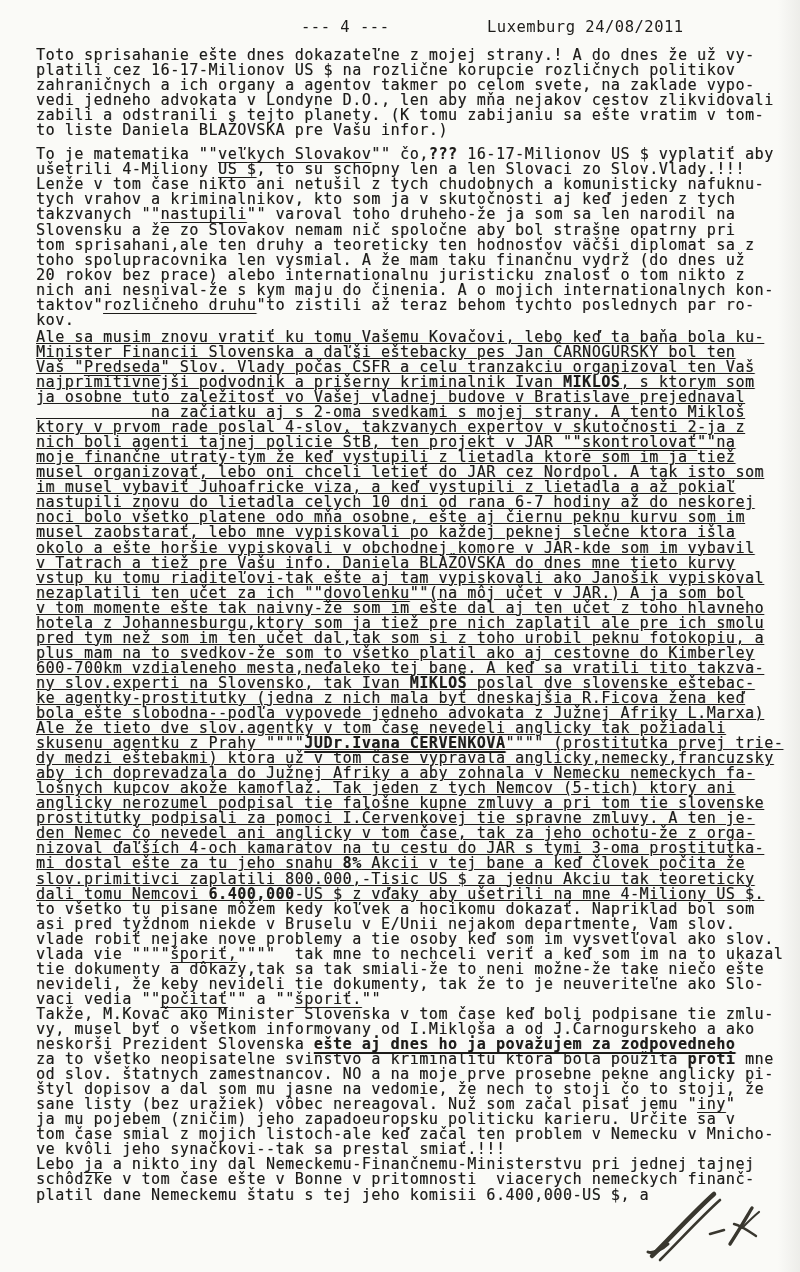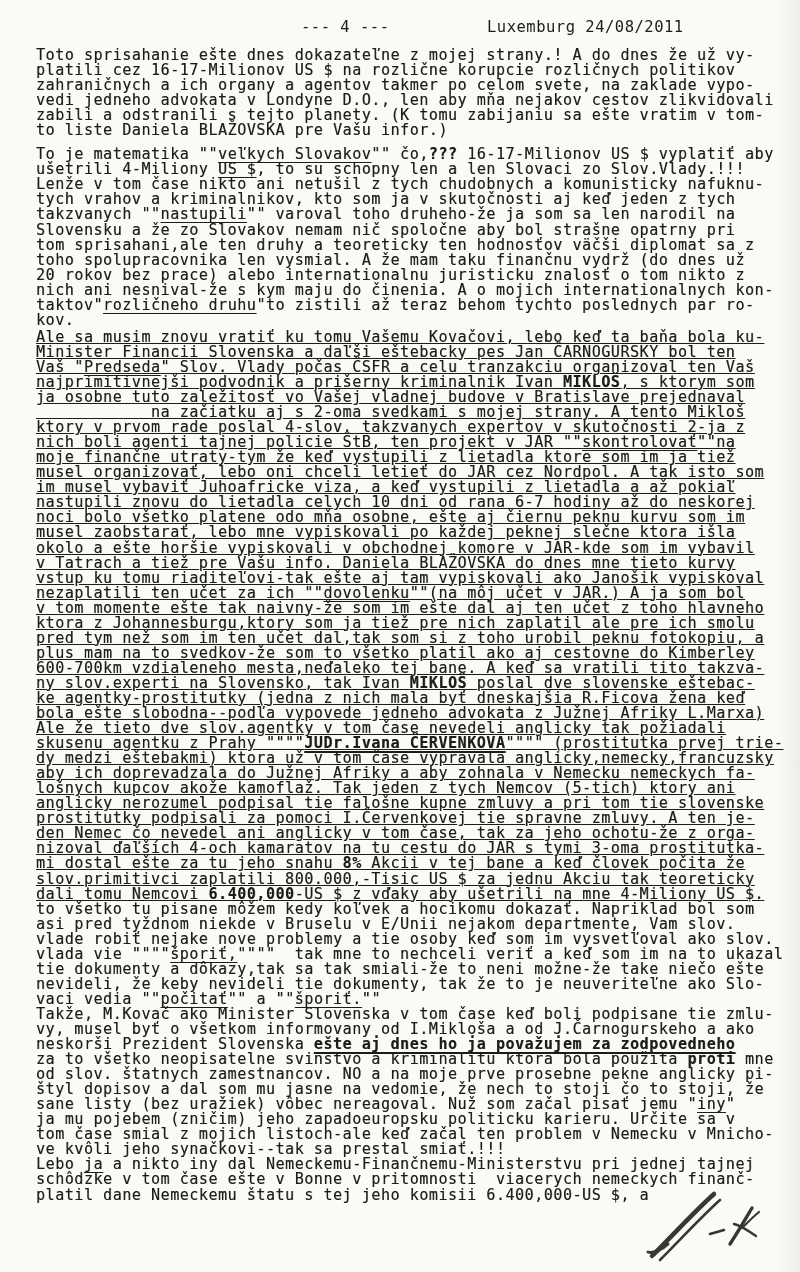--- a/index.html
+++ b/index.html
@@ -83,21 +83,21 @@
         <div class="line"><span>musel organizovať, lebo oni chceli letieť do JAR cez Nordpol. A tak isto som</span></div>
         <div class="line"><span>im musel vybaviť Juhoafricke viza, a keď vystupili z lietadla a až pokiaľ</span></div>
         <div class="line"><span>nastupili znovu do lietadla celych 10 dni od rana 6-7 hodiny až do neskorej</span></div>
         <div class="line"><span>noci bolo všetko platene odo mňa osobne, ešte aj čiernu peknu kurvu som im</span></div>
         <div class="line"><span>musel zaobstarať, lebo mne vypiskovali po každej peknej slečne ktora išla</span></div>
         <div class="line"><span>okolo a ešte horšie vypiskovali v obchodnej komore v JAR-kde som im vybavil</span></div>
         <div class="line"><span>v Tatrach a tiež pre Vašu info. Daniela BLAŽOVSKA do dnes mne tieto kurvy</span></div>
         <div class="line"><span>vstup ku tomu riaditeľovi-tak ešte aj tam vypiskovali ako Janošik vypiskoval</span></div>
         <div class="line"><span>nezaplatili ten učet za ich ""</span><span class="u">dovolenku</span><span>""(na môj učet v JAR.) A ja som bol</span></div>
         <div class="line"><span>v tom momente ešte tak naivny-že som im ešte dal aj ten učet z toho hlavneho</span></div>
-        <div class="line"><span>ktora z Johannesburgu,ktory som ja tiež pre nich zaplatil ale pre ich smolu</span></div>
+        <div class="line"><span>hotela z Johannesburgu,ktory som ja tiež pre nich zaplatil ale pre ich smolu</span></div>
         <div class="line"><span>pred tym než som im ten učet dal,tak som si z toho urobil peknu fotokopiu, a</span></div>
         <div class="line"><span>plus mam na to svedkov-že som to všetko platil ako aj cestovne do Kimberley</span></div>
         <div class="line"><span>600-700km vzdialeneho mesta,neďaleko tej bane. A keď sa vratili tito takzva-</span></div>
         <div class="line"><span>ny slov.experti na Slovensko, tak Ivan </span><span class="b">MIKLOŠ</span><span> poslal dve slovenske eštebac-</span></div>
         <div class="line"><span>ke agentky-prostitutky (jedna z nich mala byť dneskajšia R.Ficova žena keď</span></div>
         <div class="line"><span>bola ešte slobodna--podľa vypovede jedneho advokata z Južnej Afriky L.Marxa)</span></div>
         <div class="line"><span>Ale že tieto dve slov.agentky v tom čase nevedeli anglicky tak požiadali</span></div>
         <div class="line"><span>skusenu agentku z Prahy """"</span><span class="bu">JUDr.Ivana ČERVENKOVA</span><span>"""" (prostitutka prvej trie-</span></div>
         <div class="line"><span>dy medzi eštebakmi) ktora už v tom čase vypravala anglicky,nemecky,francuzsky</span></div>
         <div class="line"><span>aby ich doprevadzala do Južnej Afriky a aby zohnala v Nemecku nemeckych fa-</span></div>

